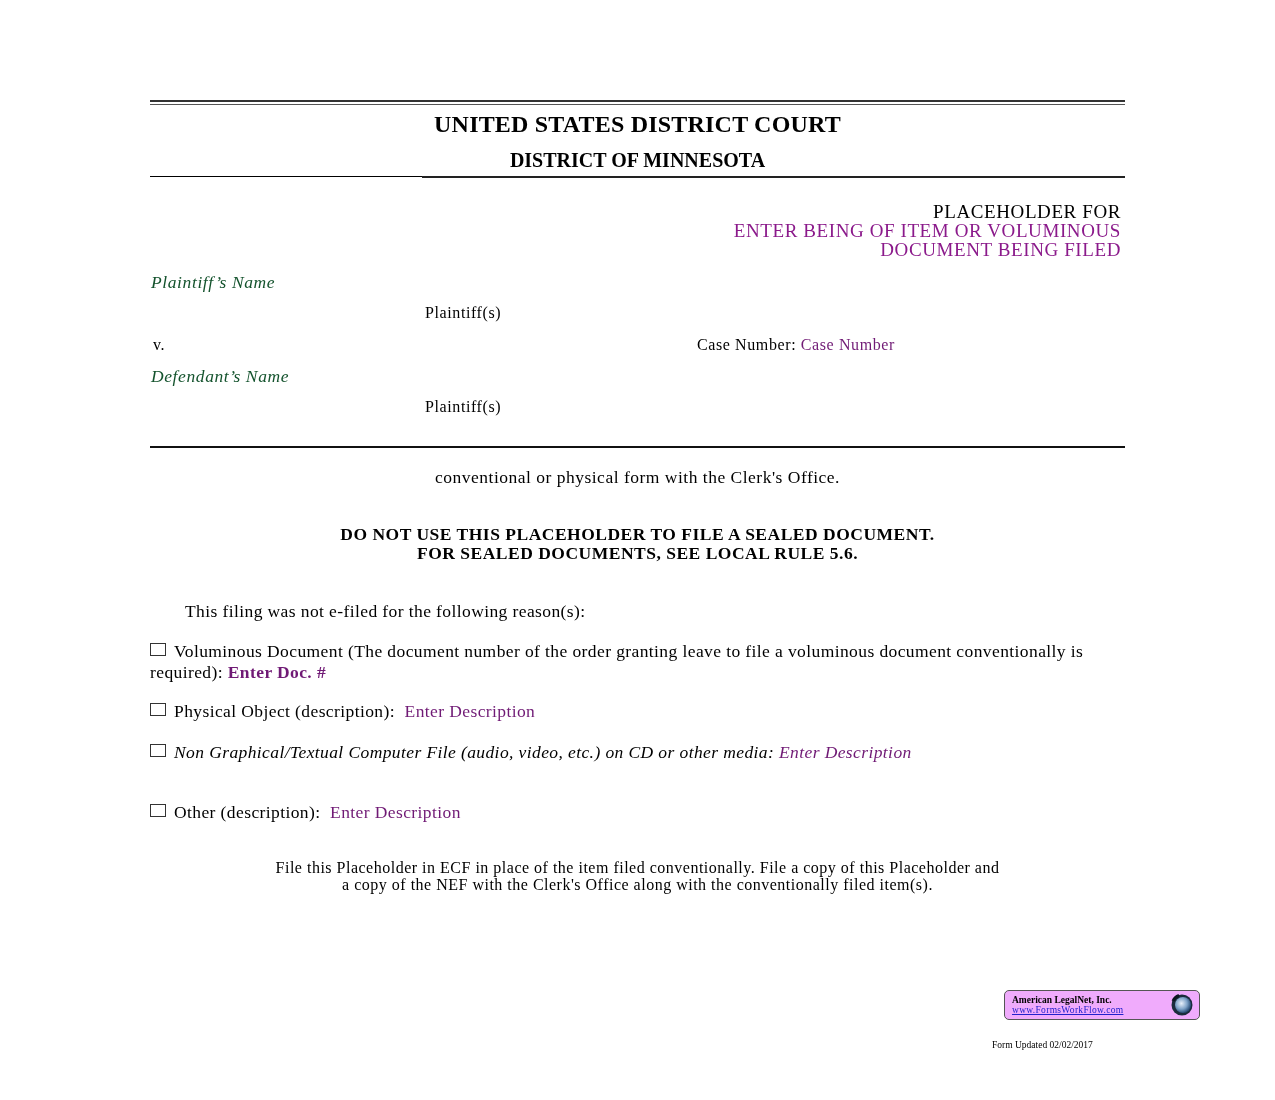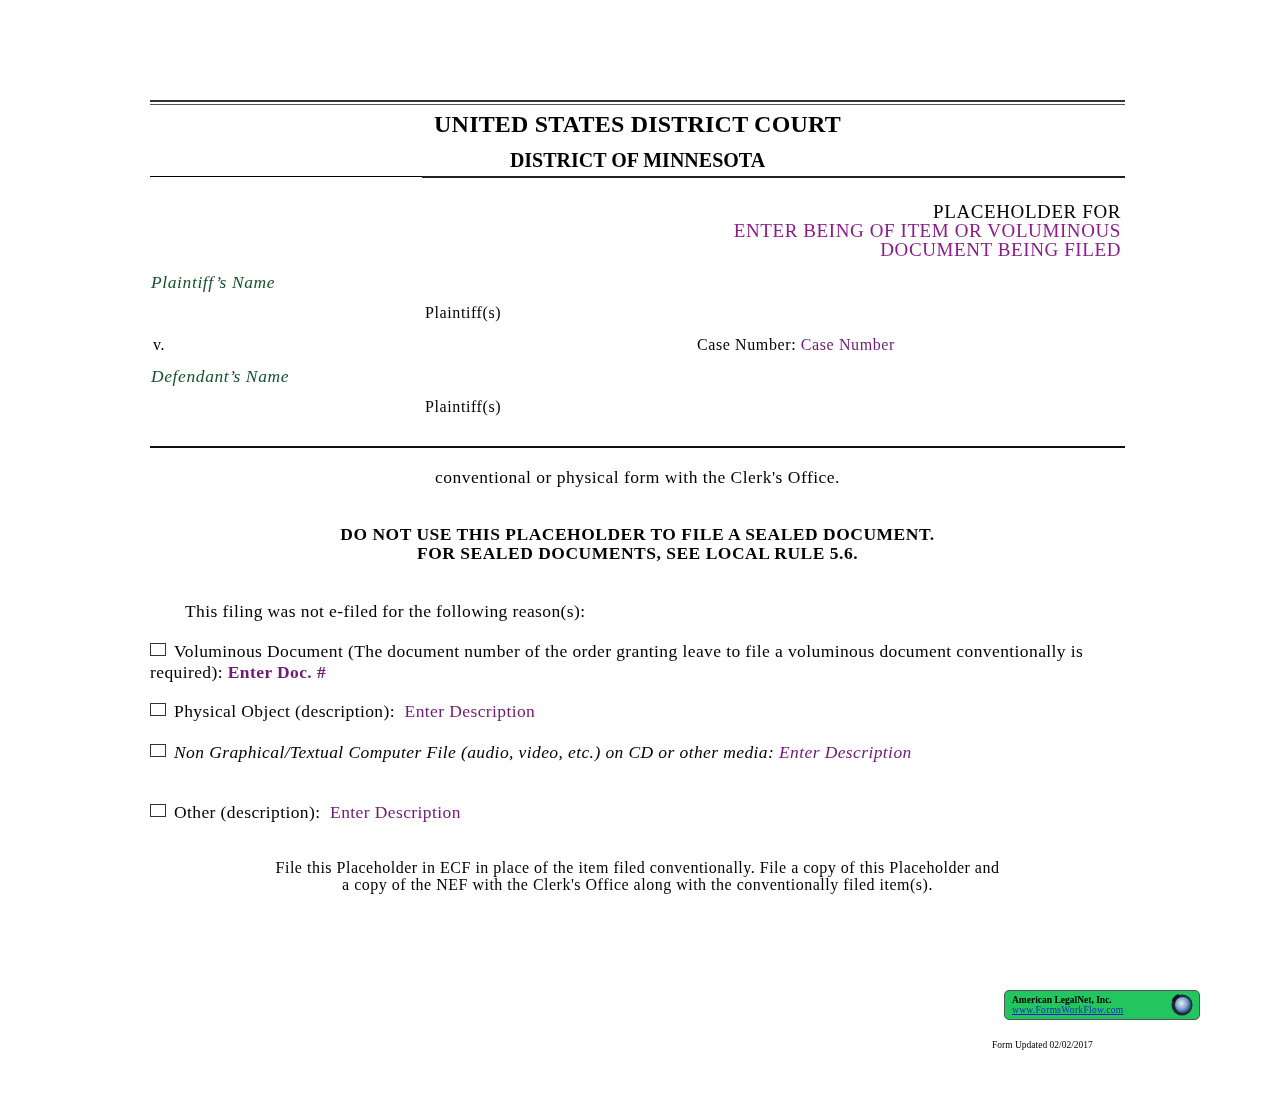--- a/index.html
+++ b/index.html
@@ -15,21 +15,21 @@
   .grey-italic { color: #14532d; font-style: italic; font-size: 17.5px; letter-spacing: 0.6px; }
   .label { font-size: 16px; letter-spacing: 0.6px; }
   .grey { color: #701a75; }
   .center { left: 150px; width: 975px; text-align: center; }
   .para { font-size: 17.5px; letter-spacing: 0.5px; line-height: 19px; }
   .bold { font-weight: bold; }
   .reason { left: 150px; width: 940px; font-size: 17.5px; letter-spacing: 0.4px; line-height: 21px; }
   .checkbox { display: inline-block; width: 14px; height: 11px; border: 1px solid #333; margin-right: 8px; vertical-align: 1px; cursor: pointer; }
   .field { cursor: text; }
   .footer-note { font-size: 16px; letter-spacing: 0.5px; line-height: 17px; }
-  .badge { left: 1004px; top: 990px; width: 194px; height: 28px; border: 1px solid #555; border-radius: 5px; background: #22c55e; }
+  .badge { left: 1004px; top: 990px; width: 194px; height: 28px; border: 1px solid #555; border-radius: 5px; background: #f0abfc; }
   .badge .co { position: absolute; left: 7px; top: 4px; font-size: 9.5px; font-weight: bold; }
   .badge .url { position: absolute; left: 7px; top: 14px; font-size: 9.5px; color: #2222cc; text-decoration: underline; letter-spacing: 0.3px; }
   .badge .globe { position: absolute; right: 2px; top: 2px; width: 32px; height: 24px; }
   .updated { left: 992px; top: 1040px; font-size: 9.5px; }
 </style>
 </head>
 <body>
 
 <div class="rule-thick" style="top:100px;"></div>
 <div class="rule-thin" style="left:150px; width:975px; top:104px; background:#555;"></div>

